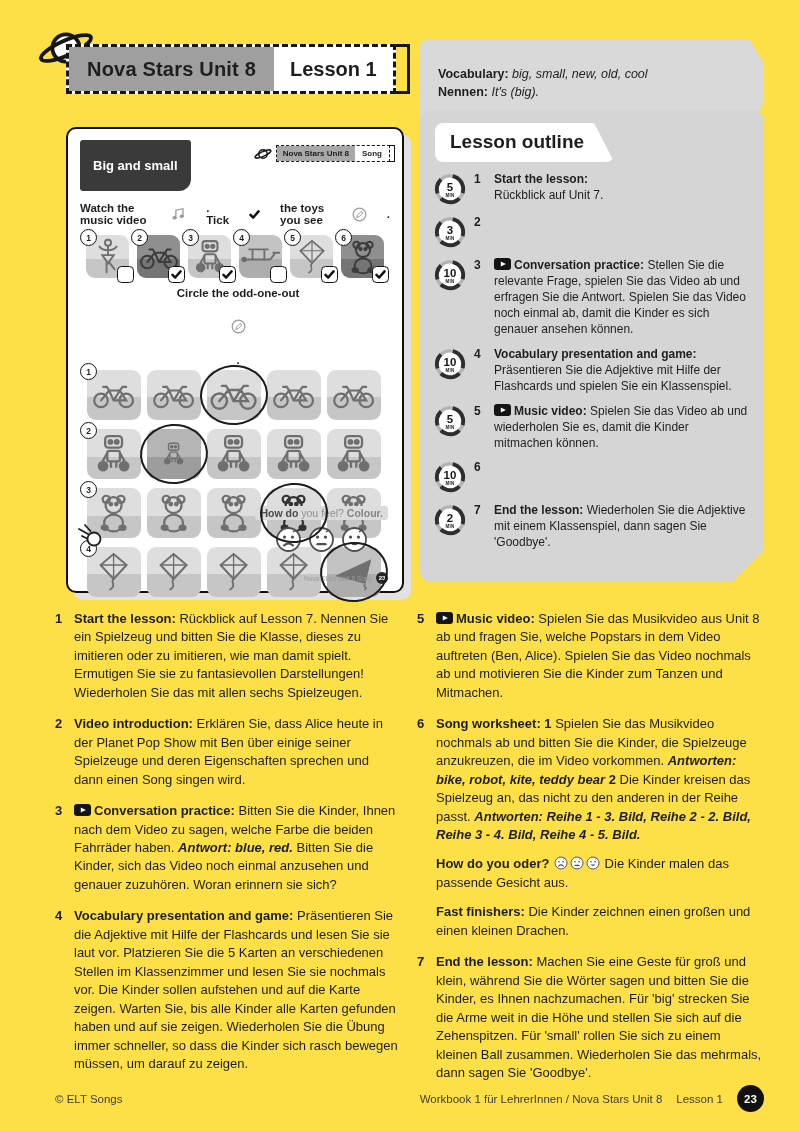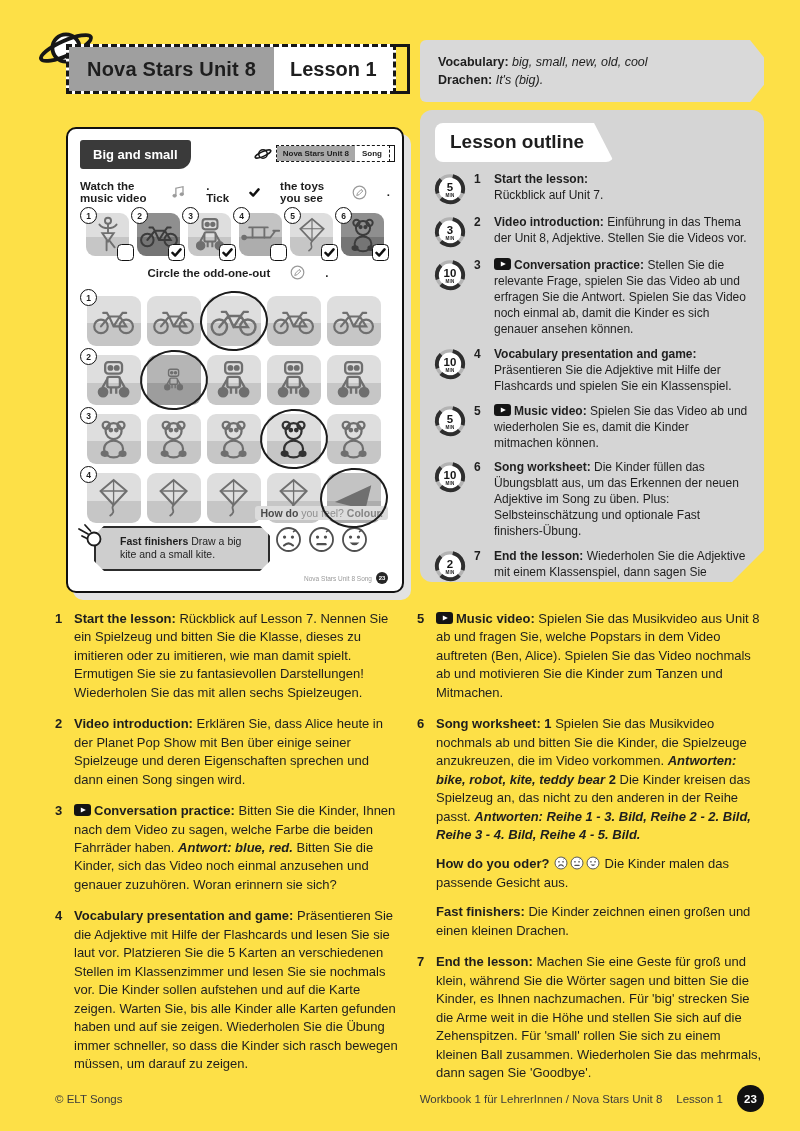--- a/index.html
+++ b/index.html
@@ -10,43 +10,43 @@
   .brand-planet{position:absolute;left:34px;top:22px;width:64px;height:52px;}
   .title-badge{position:absolute;left:66px;top:44px;height:44px;display:flex;align-items:stretch;
                border:3px dashed #161616;background:#fff;}
   .title-unit{background:#9f9f9f;display:flex;align-items:center;padding:0 18px;
               font-size:20px;font-weight:bold;letter-spacing:.2px;}
   .title-lesson{background:#fff;display:flex;align-items:center;padding:0 16px;
                 font-size:20px;font-weight:bold;}
   .title-bracket{position:absolute;right:-17px;top:-3px;bottom:-3px;width:13px;
                  border:3.5px solid #161616;border-left:none;}
   .vocab-box{position:absolute;left:420px;top:40px;width:344px;box-sizing:border-box;
-             background:#d9d9d9;padding:13px 18px;font-size:12.5px;line-height:1.45;
+             background:#d9d9d9;padding:25px 18px;font-size:12.5px;line-height:1.45;
              border-radius:6px 0 0 6px;
              clip-path:polygon(0 0,calc(100% - 14px) 0,100% 28%,100% 72%,calc(100% - 14px) 100%,0 100%);}
   .vocab-line .lbl{font-weight:bold;}
   .vocab-line .val{font-style:italic;}
 
   
   .worksheet{position:absolute;left:66px;top:127px;width:338px;height:466px;box-sizing:border-box;
              background:#fff;border:2.5px solid #101010;border-radius:10px;
              box-shadow:7px 7px 0 #e2e2e2;padding:11px 12px;}
   .ws-head{display:flex;justify-content:space-between;align-items:flex-start;}
   .ws-badge{background:#3a3a3a;color:#fff;font-size:13px;font-weight:bold;
-            padding:7px 13px;border-radius:3px 3px 12px 3px;}
+            padding:18px 13px;border-radius:3px 3px 12px 3px;}
   .ws-logo{display:flex;align-items:center;gap:2px;margin-top:5px;position:relative;}
   .ws-logo .planet-sm{width:20px;height:16px;margin-right:1px;}
   .ws-logo-box{display:flex;border:1.5px dashed #161616;font-size:8px;font-weight:bold;position:relative;}
   .ws-logo-unit{background:#a8a8a8;padding:3px 6px;}
   .ws-logo-tag{background:#fff;padding:3px 7px;}
   .ws-logo-bracket{position:absolute;right:-6px;top:-1px;bottom:-1px;width:4px;
                    border:1.5px solid #161616;border-left:none;}
   .ws-instr{display:flex;justify-content:center;align-items:center;gap:20px;
             font-size:11.5px;font-weight:bold;margin:11px 0 9px;}
-  .ws-instr2{justify-content:center;margin:9px 0 16px;padding-left:6px;}
+  .ws-instr2{justify-content:space-between;margin:9px 0 4px;padding-left:6px;flex-direction:column;}
   .icon-inline{display:inline-flex;align-items:center;}
   .icon-inline svg{display:block;}
 
   .toys-row{display:flex;justify-content:center;gap:8px;margin-top:3px;}
   .toy{position:relative;width:43px;height:43px;border-radius:9px;flex:none;}
   .shade-light{background:linear-gradient(#dedede 55%,#c6c6c6 55%);}
   .shade-medium{background:linear-gradient(#c3c3c3 55%,#adadad 55%);}
   .shade-dark{background:linear-gradient(#8f8f8f 55%,#757575 55%);}
   .toy-art{position:absolute;inset:0;display:flex;align-items:center;justify-content:center;}
   .num-dot{position:absolute;top:-6px;left:-6px;width:15px;height:15px;border-radius:50%;
@@ -136,21 +136,21 @@
     <span class="title-unit">Nova Stars Unit 8</span>
     <span class="title-lesson">Lesson 1</span>
     <span class="title-bracket"></span>
   </div>
   <div class="vocab-box">
     <div class="vocab-line">
       <span class="lbl">Vocabulary:</span>
       <span class="val">big, small, new, old, cool</span>
     </div>
     <div class="vocab-line">
-      <span class="lbl">Drachen:</span>
+      <span class="lbl">Nennen:</span>
       <span class="val">It's (big).</span>
     </div>
   </div>
 
   <div class="worksheet">
     <div class="ws-head">
       <span class="ws-badge">Big and small</span>
       <span class="ws-logo">
         <span class="planet-sm icon-inline">
             <svg width="20" height="16" viewBox="0 0 40 32">
@@ -607,24 +607,20 @@
           </div>
         </div>
       </div>
 
     <span class="ff-comet"><svg width="30" height="30" viewBox="0 0 30 30">
           <g stroke="#1d1d1d" fill="#fff" stroke-width="1.8">
             <circle cx="18" cy="18" r="6.5"></circle>
             <path d="M3 8 L12 13 M6 15 L11 17.5 M9 4 L14.5 10" fill="none" stroke-linecap="round"></path>
           </g>
         </svg></span>
-    <div class="ff-bubble">
-      <span class="ff-bold">Fast finishers</span>
-      <span>Draw a big kite and a small kite.</span>
-    </div>
 
     <div class="feel-block">
       <div class="feel-title">
         <span class="feel-a">How do</span>
         <span class="feel-b">you feel?</span>
         <span class="feel-c">Colour.</span>
       </div>
       <div class="feel-faces">
         <span class="face"><svg viewBox="0 0 30 30" width="27" height="27">
               <circle cx="15" cy="15" r="12.8" fill="#fff" stroke="#4f4f4f" stroke-width="2"></circle>
@@ -670,21 +666,20 @@
           <div class="oi-body"><span class="b">Start the lesson:</span><br><span>Rückblick auf Unit 7.</span></div>
         </div>
         <div class="outline-item">
           <span class="oi-timer"><svg viewBox="0 0 40 40" width="34" height="34">
  <circle cx="20" cy="20" r="15.5" fill="#fff" stroke="#b3b3b3" stroke-width="4"></circle>
  <circle cx="20" cy="20" r="15.5" fill="none" stroke="#2e2e2e" stroke-width="4.6" stroke-dasharray="26 7 24 7 18 15.4" transform="rotate(-78 20 20)"></circle>
  <text x="20" y="22" text-anchor="middle" font-size="13.5" font-weight="bold" fill="#161616" font-family="Liberation Sans,sans-serif">3</text>
  <text x="20" y="29" text-anchor="middle" font-size="5.2" font-weight="bold" fill="#161616" letter-spacing="0.4" font-family="Liberation Sans,sans-serif">MIN</text>
             </svg></span>
           <span class="oi-num">2</span>
-          <div class="oi-body"><span class="b">Video introduction:</span> <span>Einführung in das Thema der Unit 8, Adjektive. Stellen Sie die Videos vor.</span></div>
         </div>
         <div class="outline-item">
           <span class="oi-timer"><svg viewBox="0 0 40 40" width="34" height="34">
  <circle cx="20" cy="20" r="15.5" fill="#fff" stroke="#b3b3b3" stroke-width="4"></circle>
  <circle cx="20" cy="20" r="15.5" fill="none" stroke="#2e2e2e" stroke-width="4.6" stroke-dasharray="26 7 24 7 18 15.4" transform="rotate(-78 20 20)"></circle>
  <text x="20" y="22" text-anchor="middle" font-size="13.5" font-weight="bold" fill="#161616" font-family="Liberation Sans,sans-serif">10</text>
  <text x="20" y="29" text-anchor="middle" font-size="5.2" font-weight="bold" fill="#161616" letter-spacing="0.4" font-family="Liberation Sans,sans-serif">MIN</text>
             </svg></span>
           <span class="oi-num">3</span>
           <div class="oi-body"><span class="play-ic"><svg viewBox="0 0 20 14">
@@ -716,21 +711,20 @@
               </svg></span><span class="b">Music video:</span> <span>Spielen Sie das Video ab und wiederholen Sie es, damit die Kinder mitmachen können.</span></div>
         </div>
         <div class="outline-item">
           <span class="oi-timer"><svg viewBox="0 0 40 40" width="34" height="34">
  <circle cx="20" cy="20" r="15.5" fill="#fff" stroke="#b3b3b3" stroke-width="4"></circle>
  <circle cx="20" cy="20" r="15.5" fill="none" stroke="#2e2e2e" stroke-width="4.6" stroke-dasharray="26 7 24 7 18 15.4" transform="rotate(-78 20 20)"></circle>
  <text x="20" y="22" text-anchor="middle" font-size="13.5" font-weight="bold" fill="#161616" font-family="Liberation Sans,sans-serif">10</text>
  <text x="20" y="29" text-anchor="middle" font-size="5.2" font-weight="bold" fill="#161616" letter-spacing="0.4" font-family="Liberation Sans,sans-serif">MIN</text>
             </svg></span>
           <span class="oi-num">6</span>
-          <div class="oi-body"><span class="b">Song worksheet:</span> <span>Die Kinder füllen das Übungsblatt aus, um das Erkennen der neuen Adjektive im Song zu üben. Plus: Selbsteinschätzung und optionale Fast finishers-Übung.</span></div>
         </div>
         <div class="outline-item">
           <span class="oi-timer"><svg viewBox="0 0 40 40" width="34" height="34">
  <circle cx="20" cy="20" r="15.5" fill="#fff" stroke="#b3b3b3" stroke-width="4"></circle>
  <circle cx="20" cy="20" r="15.5" fill="none" stroke="#2e2e2e" stroke-width="4.6" stroke-dasharray="26 7 24 7 18 15.4" transform="rotate(-78 20 20)"></circle>
  <text x="20" y="22" text-anchor="middle" font-size="13.5" font-weight="bold" fill="#161616" font-family="Liberation Sans,sans-serif">2</text>
  <text x="20" y="29" text-anchor="middle" font-size="5.2" font-weight="bold" fill="#161616" letter-spacing="0.4" font-family="Liberation Sans,sans-serif">MIN</text>
             </svg></span>
           <span class="oi-num">7</span>
           <div class="oi-body"><span class="b">End the lesson:</span> <span>Wiederholen Sie die Adjektive mit einem Klassenspiel, dann sagen Sie 'Goodbye'.</span></div>

